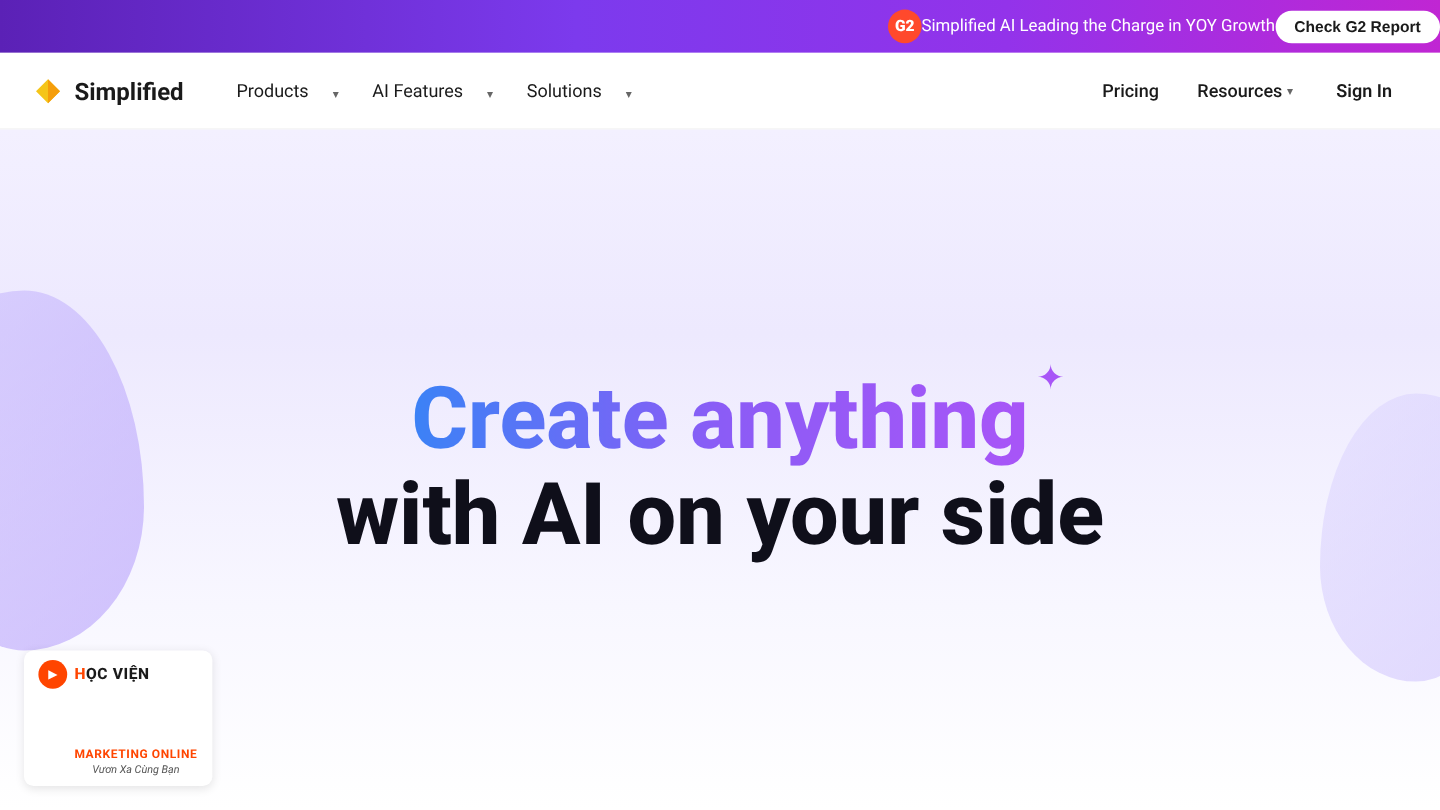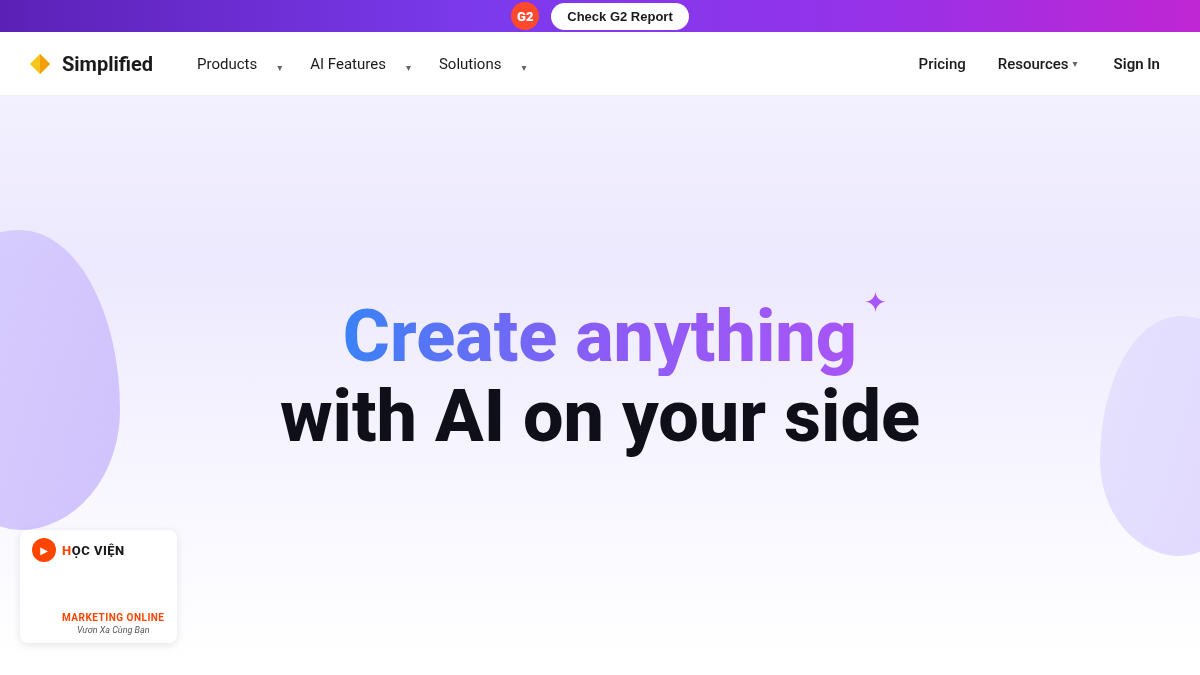--- a/index.html
+++ b/index.html
@@ -1,25 +1,24 @@
 <!DOCTYPE html>
 <html><head>
   <meta charset="utf-8">
   <style>
     * { margin: 0; padding: 0; box-sizing: border-box; }
     body { font-family: -apple-system, BlinkMacSystemFont, 'Segoe UI', Roboto, sans-serif; width: 1200px; overflow-x: hidden; }
 
     
     .announcement-bar {
       background: linear-gradient(90deg, #5b21b6 0%, #7c3aed 40%, #9333ea 70%, #c026d3 100%);
-      height: 32px;
-      display: flex;
-      align-items: center;
-      justify-content: center;
-      gap: 12px;
+      height: 44px;
+      display: flex;
+      align-items: center;
+      justify-content: flex-end;
       color: white;
     }
     .g2-badge {
       width: 28px;
       height: 28px;
       background: #ff492c;
       border-radius: 50%;
       display: flex;
       align-items: center;
       justify-content: center;
@@ -293,20 +292,21 @@
       font-style: italic;
     }
   </style>
 </head>
 <body>
 
 <div class="announcement-bar">
   <div class="g2-badge">
     <span>G2</span>
   </div>
+  <span class="announcement-text">Simplified AI Leading the Charge in YOY Growth</span>
   <button class="check-report-btn">Check G2 Report</button>
 </div>
 
 <nav class="navbar">
   <div class="logo-area">
     <div class="logo-icon">
       <svg width="28" height="28" viewBox="0 0 28 28" fill="none">
         <path d="M4 14 L14 4 L24 14 L14 24 Z" fill="#f5c518"></path>
         <path d="M14 4 L24 14 L14 24 Z" fill="#f59e0b"></path>
       </svg>

